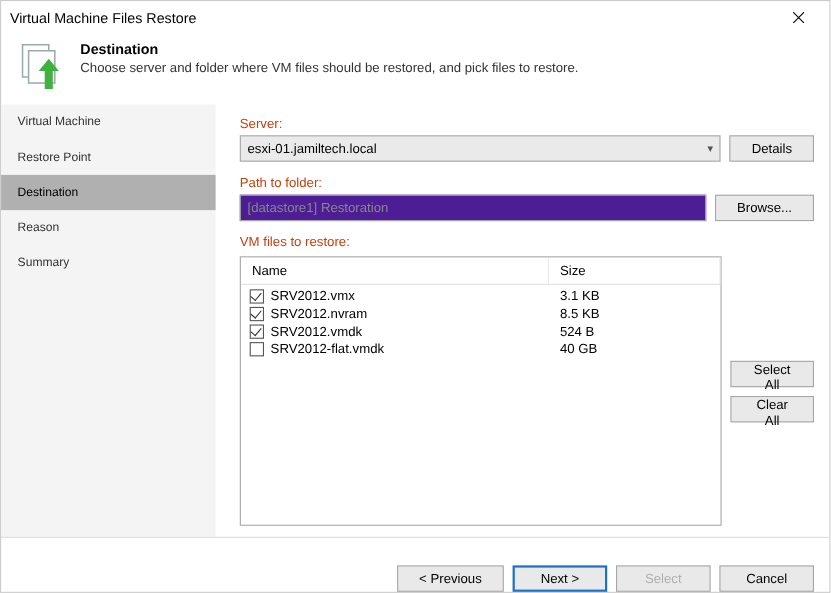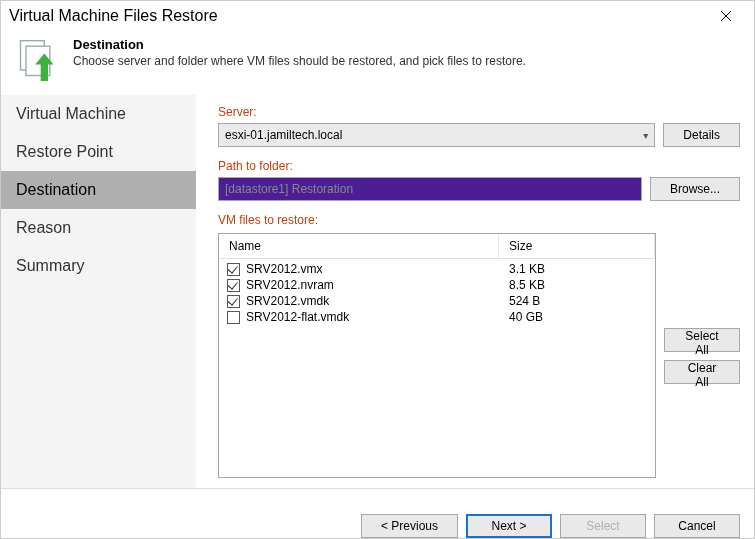--- a/index.html
+++ b/index.html
@@ -1,29 +1,29 @@
 <!DOCTYPE html>
 <html><head>
 <meta charset="utf-8">
 <style>
 * { box-sizing: border-box; font-family: "Segoe UI", Tahoma, sans-serif; }
 body { margin: 0; padding: 0; background: #fff; font-size: 12px; color: #000; }
 .window { width: 755px; height: 539px; border: 1px solid #ccc; display: flex; flex-direction: column; position: relative; }
 .titlebar { height: 30px; display: flex; align-items: center; padding: 0 8px; }
-.titlebar-title { flex: 1; font-size: 16px; }
+.titlebar-title { flex: 1; font-size: 13px; }
 .close-btn { width: 40px; height: 28px; display: flex; align-items: center; justify-content: center; cursor: pointer; }
 .close-btn svg { width: 10px; height: 10px; }
 .header { display: flex; padding: 6px 14px 14px 14px; gap: 14px; }
 .header-icon { width: 44px; height: 44px; flex-shrink: 0; }
 .header-text { flex: 1; }
 .header-title { font-weight: 600; font-size: 13px; margin-bottom: 2px; }
 .header-desc { font-size: 12px; color: #333; }
 .body { flex: 1; display: flex; min-height: 0; }
 .sidebar { width: 195px; background: #f4f4f4; display: flex; flex-direction: column; }
-.sidebar-item { padding: 10px 15px; font-size: 16px; cursor: pointer; color: #333; }
+.sidebar-item { padding: 10px 15px; font-size: 11px; cursor: pointer; color: #333; }
 .sidebar-item.active { background: #b0b0b0; color: #000; }
 .main { flex: 1; padding: 10px 14px 10px 22px; display: flex; flex-direction: column; gap: 4px; }
 .field-label { font-size: 12px; color: #c2410c; margin-top: 0; }
 .row { display: flex; gap: 8px; align-items: flex-end; }
 .server-select { flex: 1; height: 24px; border: 1px solid #a7a7a7; background: #eaeaea; padding: 0 6px; font-size: 12px; display: flex; align-items: center; justify-content: space-between; cursor: pointer; }
 .chev { font-size: 10px; color: #555; }
 .btn { min-width: 70px; height: 24px; border: 1px solid #a7a7a7; background: #e9e9e9; font-size: 12px; cursor: pointer; padding: 0 19px; }
 .path-input { flex: 1; height: 24px; border: 1px solid #a7a7a7; background: #4c1d95; padding: 0 6px; font-size: 12px; display: flex; align-items: center; color: #888; }
 .files-area { display: flex; gap: 8px; flex: 1; min-height: 0; margin-top: 2px;}
 .files-list { flex: 1; border: 1px solid #a7a7a7; background: #fff; display: flex; flex-direction: column; }

